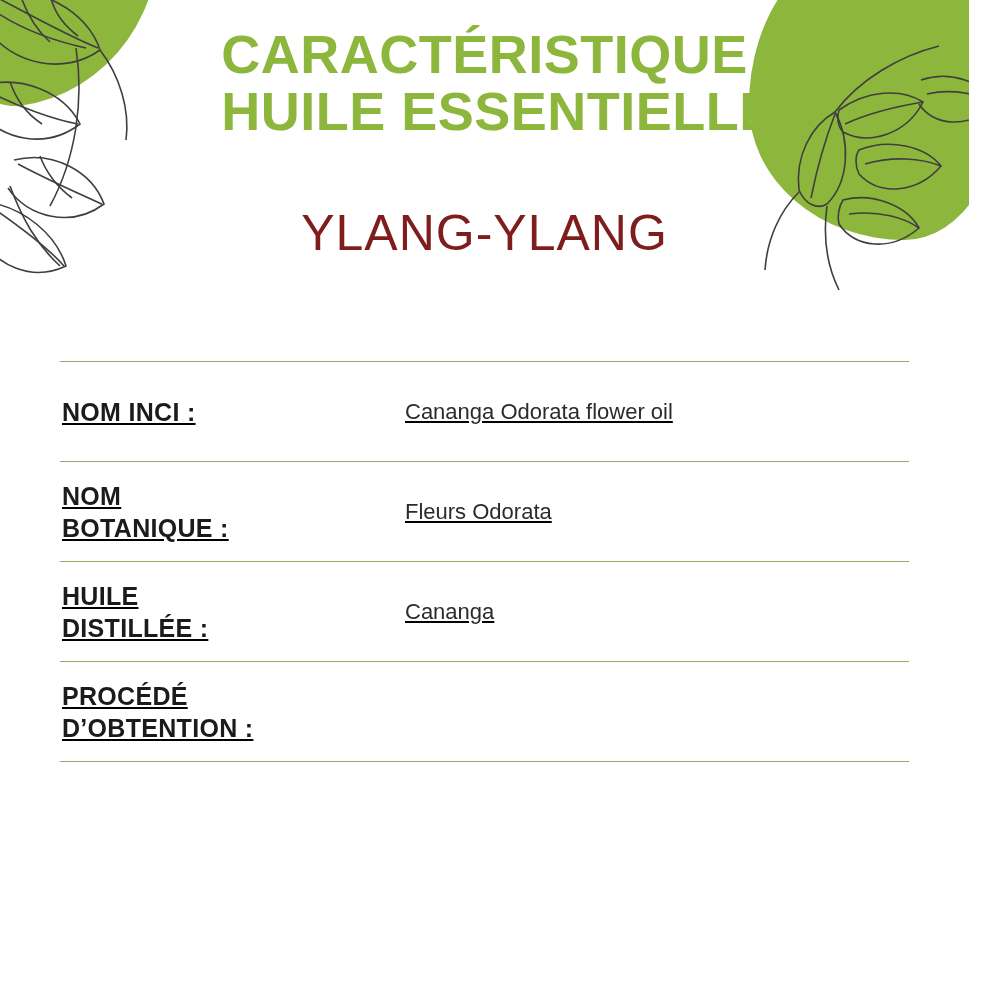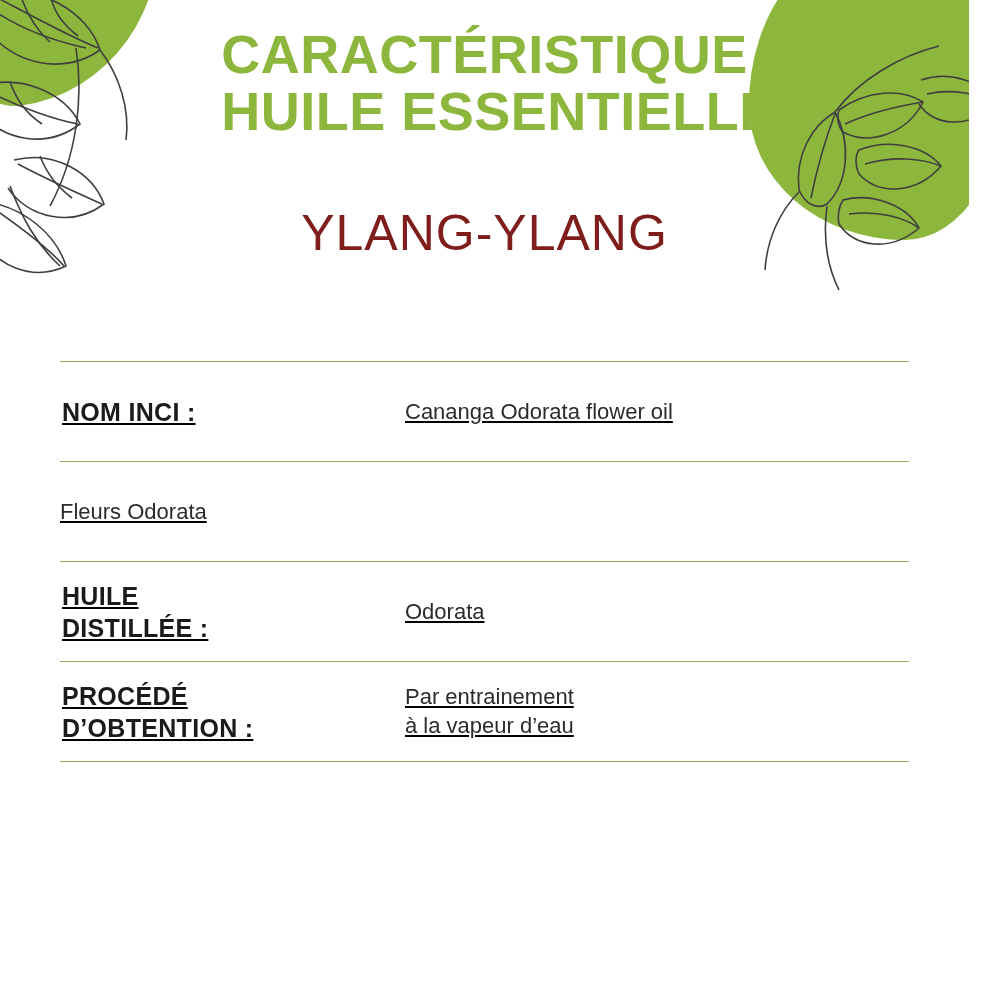--- a/index.html
+++ b/index.html
@@ -191,31 +191,31 @@
   </div>
 
   <div class="spec-table">
 
     <div class="spec-row">
       <div class="spec-label">NOM INCI :</div>
       <div class="spec-value">Cananga Odorata flower oil</div>
     </div>
 
     <div class="spec-row">
+      <div class="spec-label">NOM
+BOTANIQUE :</div>
       <div class="spec-value">Fleurs Odorata</div>
     </div>
 
     <div class="spec-row">
       <div class="spec-label">HUILE
 DISTILLÉE :</div>
-      <div class="spec-value">Odorata</div>
+      <div class="spec-value">Cananga</div>
     </div>
 
     <div class="spec-row">
       <div class="spec-label">PROCÉDÉ
 D’OBTENTION :</div>
-      <div class="spec-value">Par entrainement
-à la vapeur d’eau</div>
     </div>
 
   </div>
 
 </div>
 
 </body></html>

